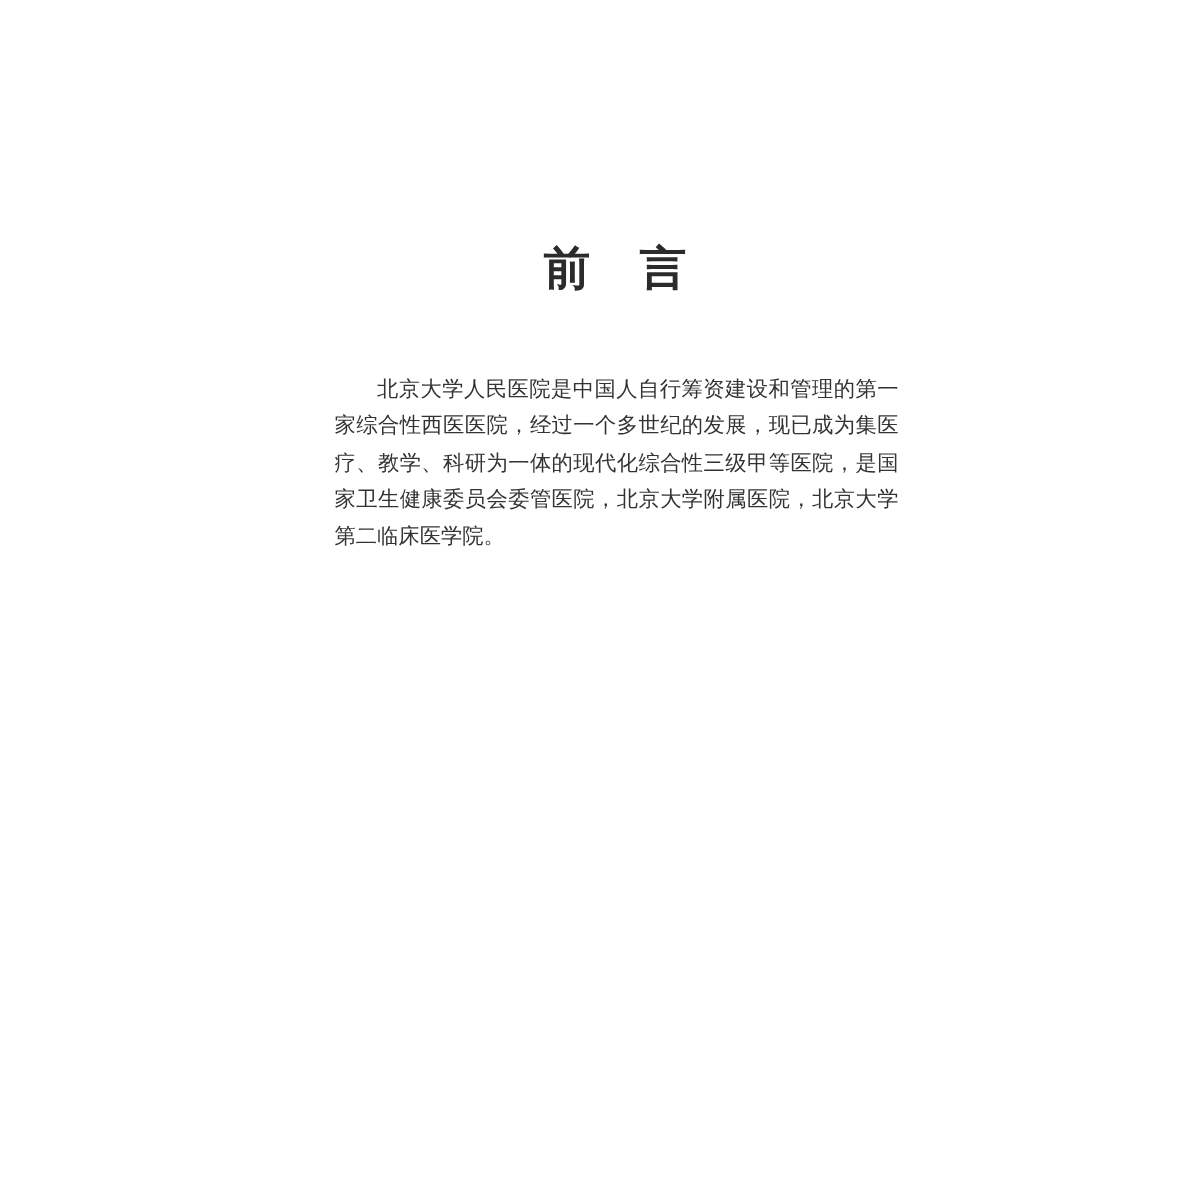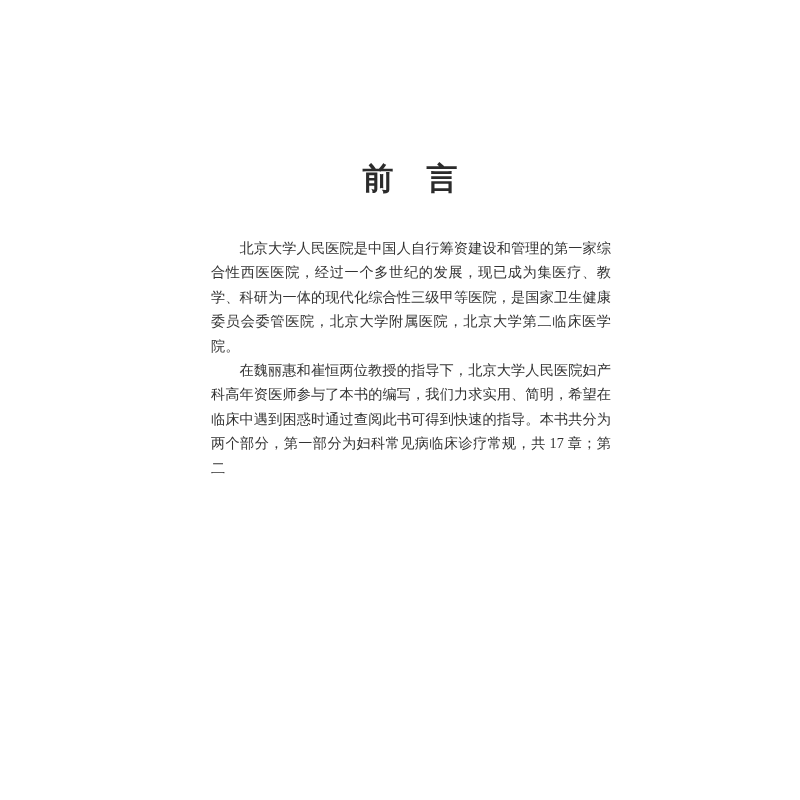--- a/index.html
+++ b/index.html
@@ -34,34 +34,33 @@
     top: 236px;
     left: 211px;
     width: 400px;
     font-size: 14.2px;
     line-height: 24.4px;
     color: #333333;
     text-align: justify;
     text-justify: inter-ideograph;
   }
   .body-text p {
-    margin: 0;
+    margin: 12px;
     padding: 0;
     text-indent: 2em;
     word-break: break-all;
   }
 </style>
 </head>
 <body>
 
 <div class="page">
 
   <div class="preface-title">
     <span>前</span>
     <span>言</span>
   </div>
 
   <div class="body-text">
     <p>北京大学人民医院是中国人自行筹资建设和管理的第一家综合性西医医院，经过一个多世纪的发展，现已成为集医疗、教学、科研为一体的现代化综合性三级甲等医院，是国家卫生健康委员会委管医院，北京大学附属医院，北京大学第二临床医学院。</p>
-    <p>在魏丽惠和崔恒两位教授的指导下，北京大学人民医院妇产科高年资医师参与了本书的编写，我们力求实用、简明，希望在临床中遇到困惑时通过查阅此书可得到快速的指导。本书共分为两个部分，第一部分为妇科常见病临床诊疗常规，共 17 章；第二</p>
   </div>
 
 </div>
 
 </body></html>

